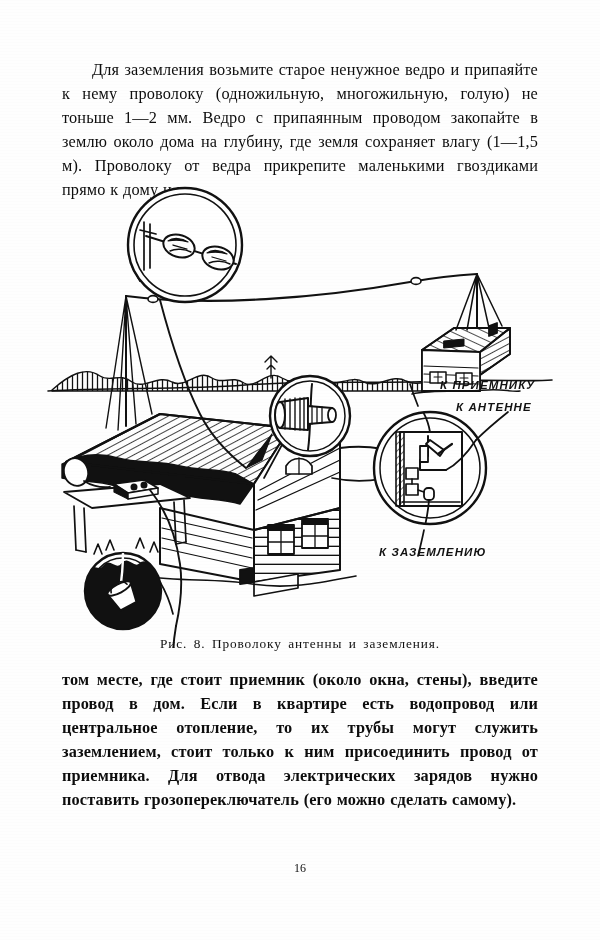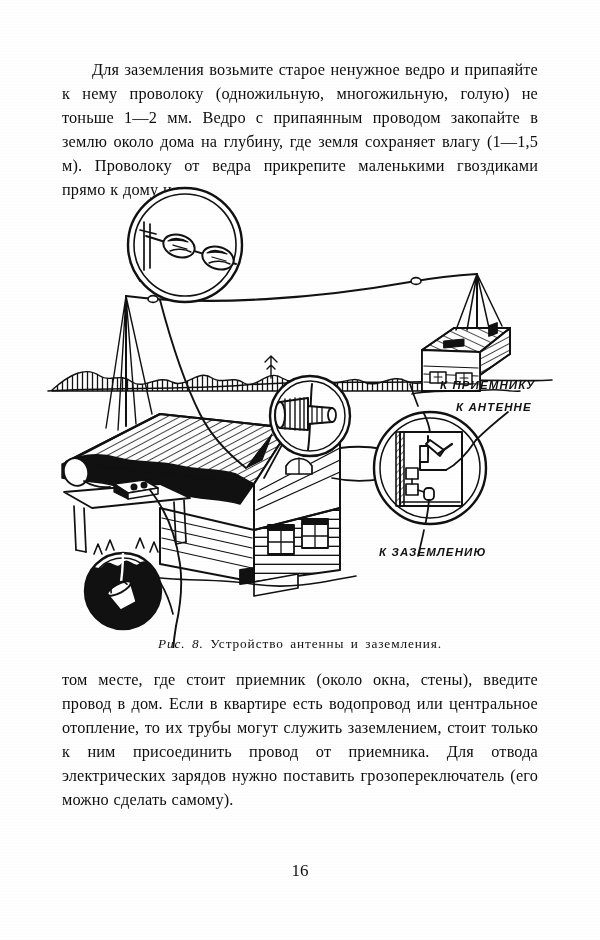--- a/index.html
+++ b/index.html
@@ -36,20 +36,21 @@
     letter-spacing: 0.15px;
     word-spacing: 0.5px;
     color: #0d0d0d;
   }
   .textblock p {
     margin: 0;
     text-indent: 30px;
   }
   .textblock p.noindent {
     text-indent: 0;
+    font-weight: bold;
   }
   #para-top { top: 58px; }
   #para-bottom { top: 668px; }
 
   
   .figure {
     position: absolute;
     left: 40px;
     top: 178px;
     width: 520px;
@@ -66,31 +67,30 @@
     left: 62px;
     top: 636px;
     width: 476px;
     text-align: center;
     font-size: 13.3px;
     letter-spacing: 0.9px;
     word-spacing: 2.2px;
     color: #101010;
   }
   .caption .cap-lead {
-    font-style: italic;
   }
 
   
   .folio {
     position: absolute;
     left: 0;
     top: 861px;
     width: 600px;
     text-align: center;
-    font-size: 17px;
+    font-size: 12px;
     color: #101010;
   }
 
   
   .grain {
     position: absolute;
     inset: 0;
     pointer-events: none;
     opacity: 0.035;
     background:
@@ -360,21 +360,21 @@
       <g font-family="Liberation Sans, sans-serif" font-size="11.5" font-weight="700" font-style="italic" letter-spacing="1.1" fill="#111">
         <text x="400" y="211">К ПРИЕМНИКУ</text>
         <text x="416" y="233">К АНТЕННЕ</text>
         <text x="339" y="378">К ЗАЗЕМЛЕНИЮ</text>
       </g>
     </svg>
   </div>
 
   <div class="caption">
     <span class="cap-lead">Рис. 8.</span>
-    <span>Устройство антенны и заземления.</span>
+    <span>Проволоку антенны и заземления.</span>
   </div>
 
   <div class="textblock" id="para-bottom">
     <p class="noindent">том месте, где стоит приемник (около окна, стены), введите провод в дом. Если в квартире есть водопровод или центральное отопление, то их трубы могут служить заземлением, стоит только к ним присоединить провод от приемника. Для отвода электрических зарядов нужно поставить грозопереключатель (его можно сделать самому).</p>
   </div>
 
   <div class="folio">16</div>
 
   <div class="grain"></div>
 </div>

